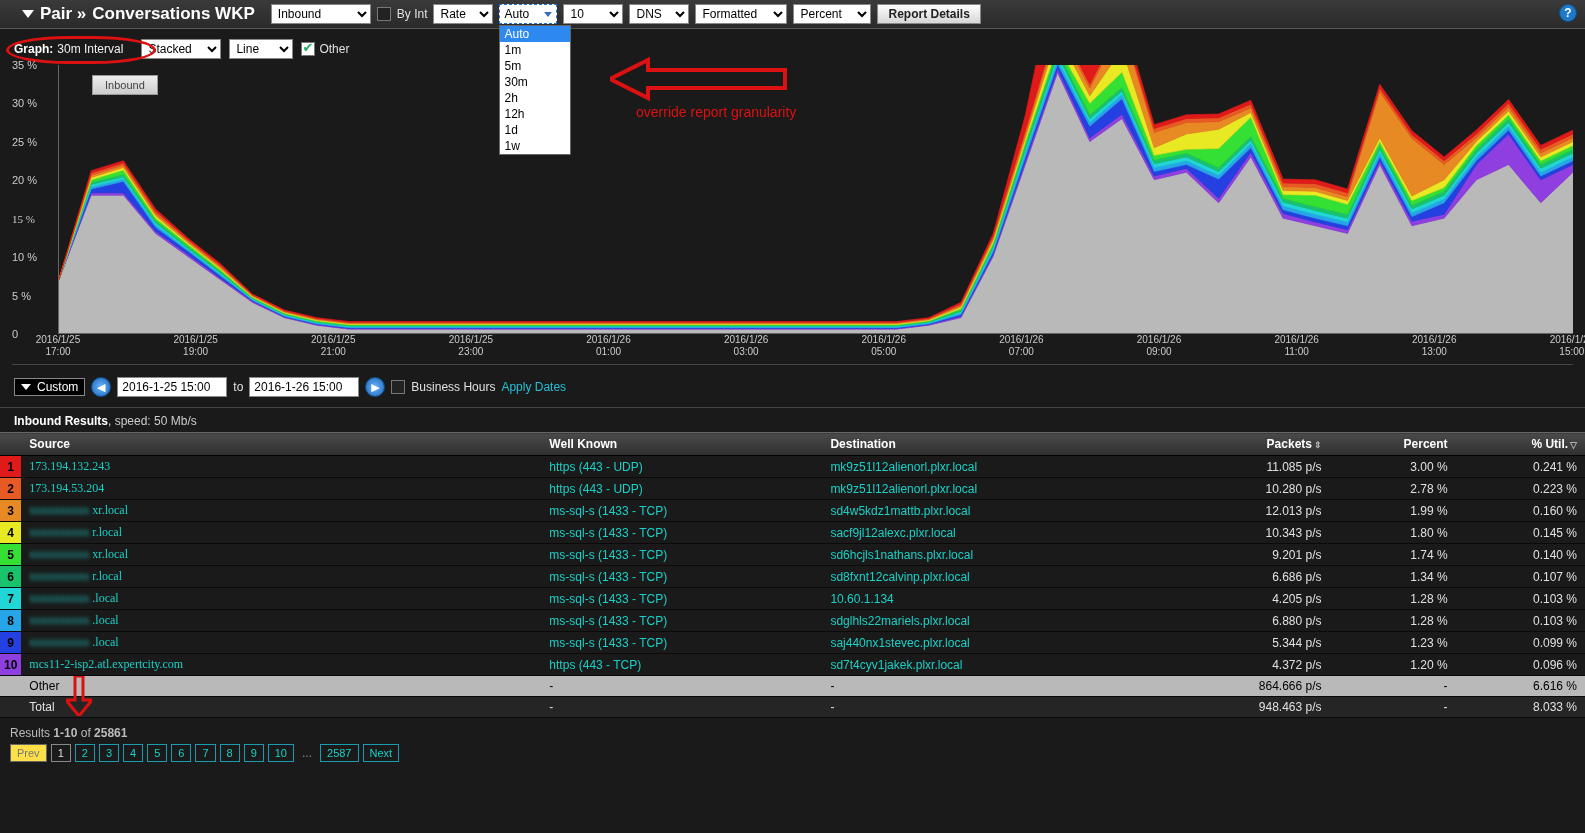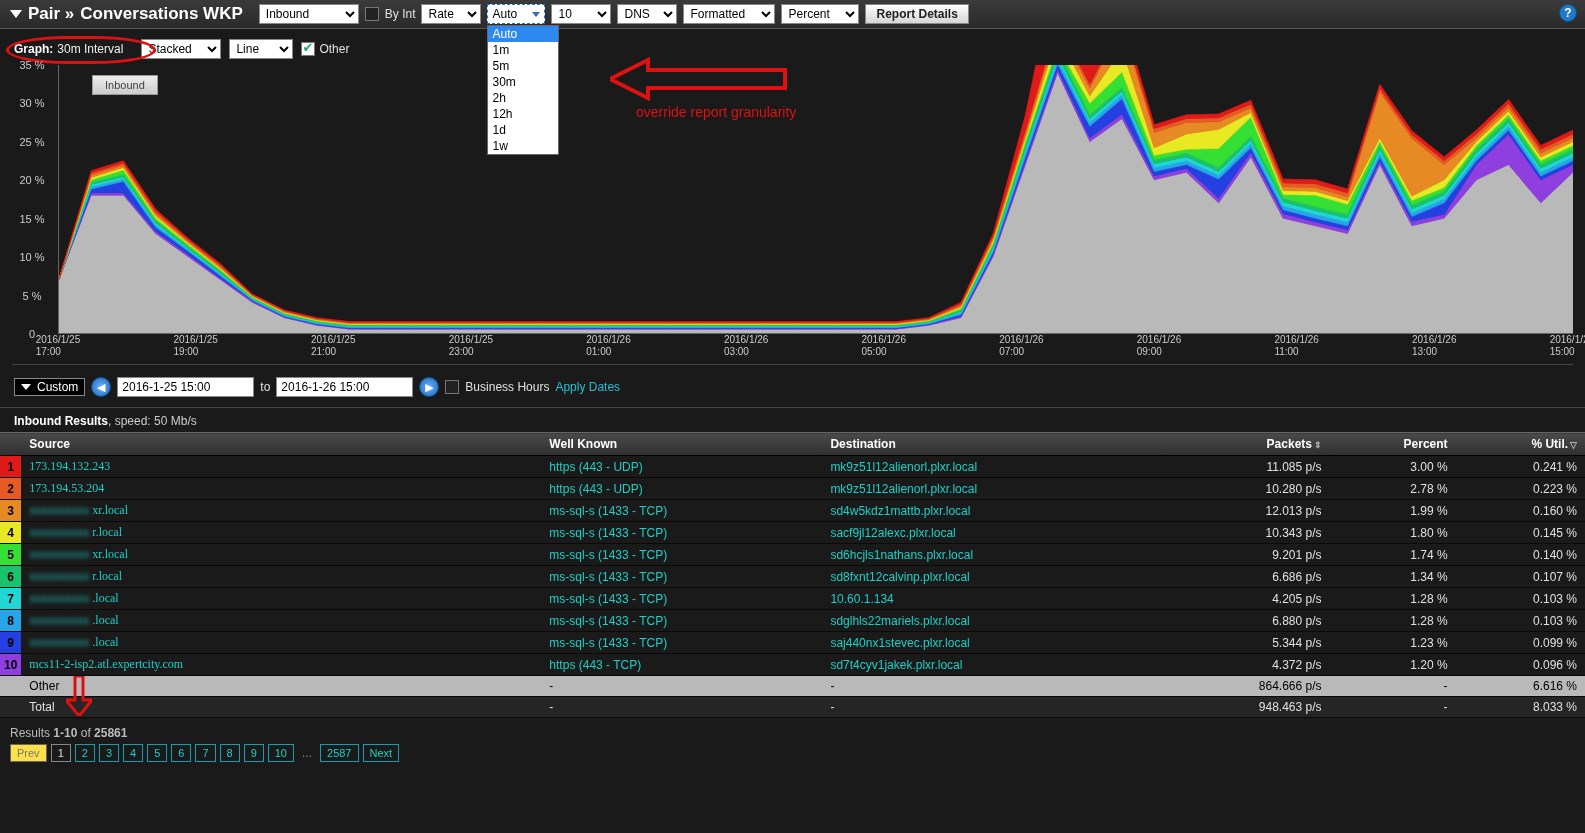--- a/index.html
+++ b/index.html
@@ -9,21 +9,21 @@
     font-family: Arial, Helvetica, sans-serif;
     font-size: 12px;
     width: 1585px;
     overflow-x: hidden;
   }
   
   .top-bar {
     display: flex;
     align-items: center;
     gap: 6px;
-    padding: 4px 10px;
+    padding: 4px 22px;
     background: linear-gradient(#3a3a3a, #2a2a2a);
     border-bottom: 1px solid #555;
     position: relative;
   }
   .page-title {
     font-size: 17px;
     font-weight: bold;
     color: #fff;
     margin-right: 10px;
     display: flex;
@@ -135,51 +135,51 @@
     position:absolute; top:10px; left:80px;
     background:linear-gradient(#eee,#ccc);
     border:1px solid #999;
     color:#444; font-size:11px;
     padding:3px 12px;
   }
   .y-axis {
     position:absolute; left:0; top:0; bottom:30px; width:46px;
   }
   .y-tick {
-    position:absolute; left:0; width:40px; text-align:center; color:#ccc; font-size:11px;
+    position:absolute; left:0; width:40px; text-align:left; color:#ccc; font-size:11px;
     transform: translateY(-50%);
   }
   .plot {
     position:absolute; left:46px; right:0; top:0; bottom:30px;
     border-left:1px solid #666;
     border-bottom:1px solid #666;
   }
   .plot svg { position:absolute; inset:0; width:100%; height:100%; }
   .x-axis {
     position:absolute; left:46px; right:0; bottom:0; height:30px;
     display:flex; justify-content:space-between;
     color:#ccc; font-size:10px;
   }
-  .x-tick { width:1px; position:relative; text-align:left; white-space:nowrap; }
+  .x-tick { width:1px; position:relative; text-align:center; white-space:nowrap; }
   .x-tick span { position:absolute; left:0; transform:translateX(-50%); line-height:1.2; }
   
   .date-bar {
     display:flex; align-items:center; gap:6px;
     padding: 6px 14px 10px 14px;
   }
   .nav-btn {
     width:20px;height:20px;border-radius:50%;
     background:radial-gradient(#6ab5ff,#1b63b8);
     border:1px solid #0d4f88;
     display:flex;align-items:center;justify-content:center;
     color:#fff;font-size:11px;
   }
   .date-in {
     background:#fff;border:1px solid #888;color:#000;
-    padding:1px 4px;font-size:12px;width:137px;height:20px;
+    padding:1px 4px;font-size:12px;width:110px;height:20px;
   }
   .link { color:#22c0d6; cursor:pointer; }
   .custom-sel {
     background:#000; color:#fff; border:1px solid #888;
     padding:1px 6px; display:inline-flex; align-items:center; gap:6px;
   }
   .custom-sel .tri { width:0;height:0;border-left:5px solid transparent;border-right:5px solid transparent;border-top:6px solid #fff; }
   
   .results-hdr {
     padding: 6px 12px 4px 14px;
@@ -302,21 +302,21 @@
   </div>
 </div>
 
 <div class="chart-wrap">
   <div class="chart-inbound-badge">Inbound</div>
   <div class="y-axis" id="y-axis">
       <div class="y-tick" style="top: 0%;">35 %</div>
       <div class="y-tick" style="top: 14.2857%;">30 %</div>
       <div class="y-tick" style="top: 28.5714%;">25 %</div>
       <div class="y-tick" style="top: 42.8571%;">20 %</div>
-      <div class="y-tick" style="top: 57.1429%;">15 %</div>
+      <div class="y-tick" style="top: 57.1429%; font-family: Liberation Serif, serif;">15 %</div>
       <div class="y-tick" style="top: 71.4286%;">10 %</div>
       <div class="y-tick" style="top: 85.7143%;">5 %</div>
       <div class="y-tick" style="top: 100%;">0</div>
     </div>
   <div class="plot">
     <svg id="plot-svg" viewBox="0 0 1000 270" preserveAspectRatio="none">
         <path d="M0,270 L0,216 L21.27659574468085,131.14285714285717 L42.5531914893617,131.14285714285717 L63.82978723404255,169.71428571428572 L85.1063829787234,192.85714285714286 L106.38297872340425,216 L127.6595744680851,239.14285714285714 L148.93617021276594,254.57142857142858 L170.2127659574468,262.2857142857143 L191.48936170212767,266.14285714285717 L212.7659574468085,266.14285714285717 L234.04255319148936,266.14285714285717 L255.3191489361702,266.14285714285717 L276.59574468085106,266.14285714285717 L297.8723404255319,266.14285714285717 L319.1489361702128,266.14285714285717 L340.4255319148936,266.14285714285717 L361.7021276595745,266.14285714285717 L382.97872340425533,266.14285714285717 L404.25531914893617,266.14285714285717 L425.531914893617,266.14285714285717 L446.80851063829783,266.14285714285717 L468.0851063829787,266.14285714285717 L489.36170212765956,266.14285714285717 L510.6382978723404,266.14285714285717 L531.9148936170212,266.14285714285717 L553.1914893617021,266.14285714285717 L574.468085106383,262.2857142857143 L595.7446808510638,254.57142857142858 L617.0212765957447,192.85714285714286 L638.2978723404256,100.28571428571428 L659.5744680851063,7.714285714285722 L680.8510638297872,77.14285714285714 L702.1276595744681,54 L723.404255319149,115.71428571428572 L744.6808510638298,108 L765.9574468085107,138.85714285714286 L787.2340425531916,92.57142857142858 L808.5106382978723,154.28571428571428 L829.7872340425532,162 L851.063829787234,169.71428571428572 L872.3404255319149,100.28571428571428 L893.6170212765957,162 L914.8936170212766,154.28571428571428 L936.1702127659574,115.71428571428572 L957.4468085106383,100.28571428571428 L978.7234042553191,138.85714285714286 L1000,108 L1000,270 L978.7234042553191,270 L957.4468085106383,270 L936.1702127659574,270 L914.8936170212766,270 L893.6170212765957,270 L872.3404255319149,270 L851.063829787234,270 L829.7872340425532,270 L808.5106382978723,270 L787.2340425531916,270 L765.9574468085107,270 L744.6808510638298,270 L723.404255319149,270 L702.1276595744681,270 L680.8510638297872,270 L659.5744680851063,270 L638.2978723404256,270 L617.0212765957447,270 L595.7446808510638,270 L574.468085106383,270 L553.1914893617021,270 L531.9148936170212,270 L510.6382978723404,270 L489.36170212765956,270 L468.0851063829787,270 L446.80851063829783,270 L425.531914893617,270 L404.25531914893617,270 L382.97872340425533,270 L361.7021276595745,270 L340.4255319148936,270 L319.1489361702128,270 L297.8723404255319,270 L276.59574468085106,270 L255.3191489361702,270 L234.04255319148936,270 L212.7659574468085,270 L191.48936170212767,270 L170.2127659574468,270 L148.93617021276594,270 L127.6595744680851,270 L106.38297872340425,270 L85.1063829787234,270 L63.82978723404255,270 L42.5531914893617,270 L21.27659574468085,270 L0,270 Z" fill="#b9b9b9" stroke="#b9b9b9" stroke-width="0.5"></path>
         <path d="M0,216 L0,216 L21.27659574468085,128.82857142857142 L42.5531914893617,128.82857142857142 L63.82978723404255,167.4 L85.1063829787234,190.54285714285714 L106.38297872340425,214.45714285714286 L127.6595744680851,237.6 L148.93617021276594,253.8 L170.2127659574468,261.51428571428573 L191.48936170212767,265.37142857142857 L212.7659574468085,265.37142857142857 L234.04255319148936,265.37142857142857 L255.3191489361702,265.37142857142857 L276.59574468085106,265.37142857142857 L297.8723404255319,265.37142857142857 L319.1489361702128,265.37142857142857 L340.4255319148936,265.37142857142857 L361.7021276595745,265.37142857142857 L382.97872340425533,265.37142857142857 L404.25531914893617,265.37142857142857 L425.531914893617,265.37142857142857 L446.80851063829783,265.37142857142857 L468.0851063829787,265.37142857142857 L489.36170212765956,265.37142857142857 L510.6382978723404,265.37142857142857 L531.9148936170212,265.37142857142857 L553.1914893617021,265.37142857142857 L574.468085106383,261.51428571428573 L595.7446808510638,253.02857142857144 L617.0212765957447,190.54285714285714 L638.2978723404256,96.42857142857142 L659.5744680851063,3.857142857142833 L680.8510638297872,73.2857142857143 L702.1276595744681,49.37142857142857 L723.404255319149,111.85714285714286 L744.6808510638298,104.14285714285714 L765.9574468085107,134.22857142857143 L787.2340425531916,87.94285714285712 L808.5106382978723,149.65714285714284 L829.7872340425532,158.14285714285714 L851.063829787234,165.85714285714283 L872.3404255319149,96.42857142857142 L893.6170212765957,157.37142857142857 L914.8936170212766,150.42857142857144 L936.1702127659574,100.28571428571428 L957.4468085106383,69.42857142857142 L978.7234042553191,115.71428571428572 L1000,100.28571428571428 L1000,108 L978.7234042553191,138.85714285714286 L957.4468085106383,100.28571428571428 L936.1702127659574,115.71428571428572 L914.8936170212766,154.28571428571428 L893.6170212765957,162 L872.3404255319149,100.28571428571428 L851.063829787234,169.71428571428572 L829.7872340425532,162 L808.5106382978723,154.28571428571428 L787.2340425531916,92.57142857142858 L765.9574468085107,138.85714285714286 L744.6808510638298,108 L723.404255319149,115.71428571428572 L702.1276595744681,54 L680.8510638297872,77.14285714285714 L659.5744680851063,7.714285714285722 L638.2978723404256,100.28571428571428 L617.0212765957447,192.85714285714286 L595.7446808510638,254.57142857142858 L574.468085106383,262.2857142857143 L553.1914893617021,266.14285714285717 L531.9148936170212,266.14285714285717 L510.6382978723404,266.14285714285717 L489.36170212765956,266.14285714285717 L468.0851063829787,266.14285714285717 L446.80851063829783,266.14285714285717 L425.531914893617,266.14285714285717 L404.25531914893617,266.14285714285717 L382.97872340425533,266.14285714285717 L361.7021276595745,266.14285714285717 L340.4255319148936,266.14285714285717 L319.1489361702128,266.14285714285717 L297.8723404255319,266.14285714285717 L276.59574468085106,266.14285714285717 L255.3191489361702,266.14285714285717 L234.04255319148936,266.14285714285717 L212.7659574468085,266.14285714285717 L191.48936170212767,266.14285714285717 L170.2127659574468,262.2857142857143 L148.93617021276594,254.57142857142858 L127.6595744680851,239.14285714285714 L106.38297872340425,216 L85.1063829787234,192.85714285714286 L63.82978723404255,169.71428571428572 L42.5531914893617,131.14285714285717 L21.27659574468085,131.14285714285717 L0,216 Z" fill="#8f3fe0" stroke="#8f3fe0" stroke-width="0.5"></path>
         <path d="M0,216 L0,216 L21.27659574468085,124.97142857142856 L42.5531914893617,117.25714285714287 L63.82978723404255,163.54285714285714 L85.1063829787234,187.45714285714286 L106.38297872340425,212.14285714285714 L127.6595744680851,236.82857142857142 L148.93617021276594,253.02857142857144 L170.2127659574468,260.74285714285713 L191.48936170212767,264.6 L212.7659574468085,264.6 L234.04255319148936,264.6 L255.3191489361702,264.6 L276.59574468085106,264.6 L297.8723404255319,264.6 L319.1489361702128,264.6 L340.4255319148936,264.6 L361.7021276595745,264.6 L382.97872340425533,264.6 L404.25531914893617,264.6 L425.531914893617,264.6 L446.80851063829783,264.6 L468.0851063829787,264.6 L489.36170212765956,264.6 L510.6382978723404,264.6 L531.9148936170212,264.6 L553.1914893617021,264.6 L574.468085106383,260.74285714285713 L595.7446808510638,251.4857142857143 L617.0212765957447,188.22857142857143 L638.2978723404256,92.57142857142858 L659.5744680851063,-0.7714285714286007 L680.8510638297872,61.714285714285694 L702.1276595744681,33.94285714285712 L723.404255319149,107.22857142857143 L744.6808510638298,100.28571428571428 L765.9574468085107,114.94285714285715 L787.2340425531916,83.31428571428569 L808.5106382978723,145.8 L829.7872340425532,154.28571428571428 L851.063829787234,162 L872.3404255319149,92.57142857142858 L893.6170212765957,152.74285714285713 L914.8936170212766,138.85714285714286 L936.1702127659574,96.42857142857142 L957.4468085106383,65.57142857142858 L978.7234042553191,111.85714285714286 L1000,96.42857142857142 L1000,100.28571428571428 L978.7234042553191,115.71428571428572 L957.4468085106383,69.42857142857142 L936.1702127659574,100.28571428571428 L914.8936170212766,150.42857142857144 L893.6170212765957,157.37142857142857 L872.3404255319149,96.42857142857142 L851.063829787234,165.85714285714283 L829.7872340425532,158.14285714285714 L808.5106382978723,149.65714285714284 L787.2340425531916,87.94285714285712 L765.9574468085107,134.22857142857143 L744.6808510638298,104.14285714285714 L723.404255319149,111.85714285714286 L702.1276595744681,49.37142857142857 L680.8510638297872,73.2857142857143 L659.5744680851063,3.857142857142833 L638.2978723404256,96.42857142857142 L617.0212765957447,190.54285714285714 L595.7446808510638,253.02857142857144 L574.468085106383,261.51428571428573 L553.1914893617021,265.37142857142857 L531.9148936170212,265.37142857142857 L510.6382978723404,265.37142857142857 L489.36170212765956,265.37142857142857 L468.0851063829787,265.37142857142857 L446.80851063829783,265.37142857142857 L425.531914893617,265.37142857142857 L404.25531914893617,265.37142857142857 L382.97872340425533,265.37142857142857 L361.7021276595745,265.37142857142857 L340.4255319148936,265.37142857142857 L319.1489361702128,265.37142857142857 L297.8723404255319,265.37142857142857 L276.59574468085106,265.37142857142857 L255.3191489361702,265.37142857142857 L234.04255319148936,265.37142857142857 L212.7659574468085,265.37142857142857 L191.48936170212767,265.37142857142857 L170.2127659574468,261.51428571428573 L148.93617021276594,253.8 L127.6595744680851,237.6 L106.38297872340425,214.45714285714286 L85.1063829787234,190.54285714285714 L63.82978723404255,167.4 L42.5531914893617,128.82857142857142 L21.27659574468085,128.82857142857142 L0,216 Z" fill="#2540e0" stroke="#2540e0" stroke-width="0.5"></path>
         <path d="M0,216 L0,216 L21.27659574468085,122.65714285714287 L42.5531914893617,114.94285714285715 L63.82978723404255,161.2285714285714 L85.1063829787234,185.9142857142857 L106.38297872340425,210.6 L127.6595744680851,236.05714285714288 L148.93617021276594,252.25714285714287 L170.2127659574468,259.9714285714286 L191.48936170212767,263.8285714285714 L212.7659574468085,263.8285714285714 L234.04255319148936,263.8285714285714 L255.3191489361702,263.8285714285714 L276.59574468085106,263.8285714285714 L297.8723404255319,263.8285714285714 L319.1489361702128,263.8285714285714 L340.4255319148936,263.8285714285714 L361.7021276595745,263.8285714285714 L382.97872340425533,263.8285714285714 L404.25531914893617,263.8285714285714 L425.531914893617,263.8285714285714 L446.80851063829783,263.8285714285714 L468.0851063829787,263.8285714285714 L489.36170212765956,263.8285714285714 L510.6382978723404,263.8285714285714 L531.9148936170212,263.8285714285714 L553.1914893617021,263.8285714285714 L574.468085106383,259.9714285714286 L595.7446808510638,249.94285714285715 L617.0212765957447,185.9142857142857 L638.2978723404256,88.71428571428572 L659.5744680851063,-5.399999999999977 L680.8510638297872,57.85714285714286 L702.1276595744681,30.08571428571429 L723.404255319149,103.37142857142854 L744.6808510638298,96.42857142857142 L765.9574468085107,111.08571428571426 L787.2340425531916,79.45714285714283 L808.5106382978723,141.94285714285715 L829.7872340425532,150.42857142857144 L851.063829787234,158.14285714285714 L872.3404255319149,88.71428571428572 L893.6170212765957,148.8857142857143 L914.8936170212766,135 L936.1702127659574,92.57142857142858 L957.4468085106383,61.714285714285694 L978.7234042553191,108 L1000,92.57142857142858 L1000,96.42857142857142 L978.7234042553191,111.85714285714286 L957.4468085106383,65.57142857142858 L936.1702127659574,96.42857142857142 L914.8936170212766,138.85714285714286 L893.6170212765957,152.74285714285713 L872.3404255319149,92.57142857142858 L851.063829787234,162 L829.7872340425532,154.28571428571428 L808.5106382978723,145.8 L787.2340425531916,83.31428571428569 L765.9574468085107,114.94285714285715 L744.6808510638298,100.28571428571428 L723.404255319149,107.22857142857143 L702.1276595744681,33.94285714285712 L680.8510638297872,61.714285714285694 L659.5744680851063,-0.7714285714286007 L638.2978723404256,92.57142857142858 L617.0212765957447,188.22857142857143 L595.7446808510638,251.4857142857143 L574.468085106383,260.74285714285713 L553.1914893617021,264.6 L531.9148936170212,264.6 L510.6382978723404,264.6 L489.36170212765956,264.6 L468.0851063829787,264.6 L446.80851063829783,264.6 L425.531914893617,264.6 L404.25531914893617,264.6 L382.97872340425533,264.6 L361.7021276595745,264.6 L340.4255319148936,264.6 L319.1489361702128,264.6 L297.8723404255319,264.6 L276.59574468085106,264.6 L255.3191489361702,264.6 L234.04255319148936,264.6 L212.7659574468085,264.6 L191.48936170212767,264.6 L170.2127659574468,260.74285714285713 L148.93617021276594,253.02857142857144 L127.6595744680851,236.82857142857142 L106.38297872340425,212.14285714285714 L85.1063829787234,187.45714285714286 L63.82978723404255,163.54285714285714 L42.5531914893617,117.25714285714287 L21.27659574468085,124.97142857142856 L0,216 Z" fill="#26a6e8" stroke="#26a6e8" stroke-width="0.5"></path>

